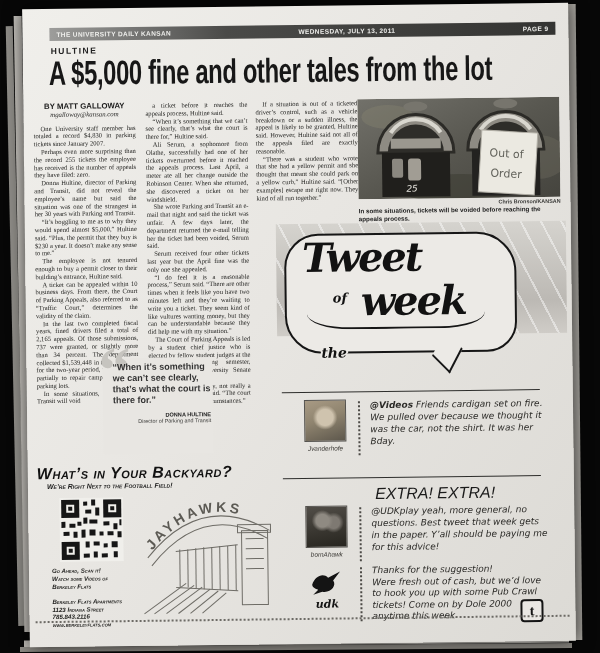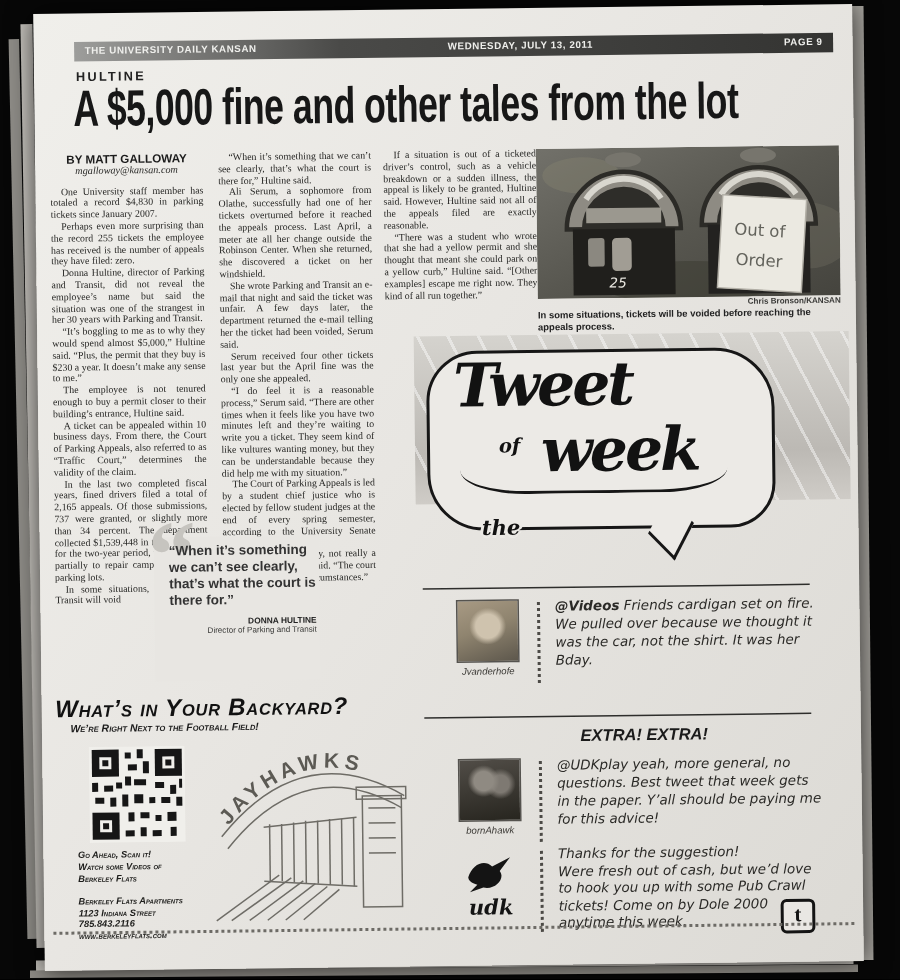--- a/index.html
+++ b/index.html
@@ -68,36 +68,36 @@
              color:#121212;letter-spacing:-2px;line-height:1;
              text-shadow:2px 0 0 #eceae6,-2px 0 0 #eceae6,0 2px 0 #eceae6,0 -2px 0 #eceae6;}
   .logo-tweet{left:16px;top:2px;font-size:40px;}
   .logo-week{left:74px;top:46px;font-size:40px;}
   .logo-of{left:46px;top:56px;font-size:13px;letter-spacing:0;}
   .logo-the{left:34px;top:70px;font-size:14px;letter-spacing:0;margin-top:40px;}
   .swoosh{position:absolute;left:20px;top:62px;width:178px;height:30px;
           border-bottom:2.5px solid #161616;border-radius:50%/100%;}
   .tw-rule{position:absolute;left:4px;top:168px;width:258px;border-top:1.5px solid #2e2e2c;}
   .tw-divider{position:absolute;left:4px;top:254px;width:258px;border-top:1.5px solid #2e2e2c;}
-  .extra{position:absolute;left:108px;top:262px;font-size:11px;font-weight:bold;font-style:italic;color:#1b1b1b;}
+  .extra{position:absolute;left:96px;top:262px;font-size:16px;font-weight:normal;font-style:italic;color:#1b1b1b;}
 
   .tweet-row{position:absolute;left:14px;display:flex;align-items:flex-start;}
   .row-1{top:176px;}
   .row-2{top:282px;}
   .row-3{top:342px;}
   .av-col{width:66px;display:flex;flex-direction:column;align-items:center;flex:none;}
   .avatar{width:40px;height:40px;border:1px solid #55534f;}
   .avatar-1{background:radial-gradient(circle at 50% 42%,#cfc3ae 0 26%,rgba(0,0,0,0) 40%),
             linear-gradient(160deg,#a89a84 0%,#8f846f 45%,#5d574c 100%);}
   .avatar-2{background:radial-gradient(circle at 40% 35%,#8f8a82 0 18%,rgba(0,0,0,0) 30%),
             radial-gradient(circle at 68% 40%,#7e7972 0 16%,rgba(0,0,0,0) 28%),
             linear-gradient(170deg,#514d47 0%,#27251f 100%);}
   .avatar-bird{width:40px;height:34px;border:none;display:flex;align-items:center;justify-content:center;}
   .username{margin-top:3px;font-size:6.4px;font-style:italic;color:#3c3a36;}
-  .udk-label{font-family:"DejaVu Serif",serif;font-weight:bold;font-style:italic;font-size:14px;color:#141414;margin-top:-2px;}
+  .udk-label{font-family:"DejaVu Serif",serif;font-weight:bold;font-style:italic;font-size:11px;color:#141414;margin-top:-2px;}
   .tw-sep{border-left:2px dotted #4c4a46;align-self:stretch;margin:2px 10px 2px 0;min-height:54px;}
   .tweet-text{width:176px;font-family:"DejaVu Sans",sans-serif;font-style:italic;
               font-size:9px;line-height:12px;color:#2b2a27;}
   .tweet-text b{font-style:italic;}
   .row-3 .tweet-text{line-height:11.5px;}
   .row-3 .tweet-text p{margin:0;}
   .twitter-badge{position:absolute;left:240px;top:378px;width:19px;height:19px;border:2px solid #141414;
                  border-radius:4px;display:flex;align-items:center;justify-content:center;
                  font-family:"Liberation Serif",serif;font-weight:bold;font-size:14px;color:#141414;background:#e9e7e3;}
 
@@ -142,20 +142,21 @@
       <p>Perhaps even more surprising than the record 255 tickets the employee has received is the number of appeals they have filed: zero.</p>
       <p>Donna Hultine, director of Parking and Transit, did not reveal the employee’s name but said the situation was one of the strangest in her 30 years with Parking and Transit.</p>
       <p>“It’s boggling to me as to why they would spend almost $5,000,” Hultine said. “Plus, the permit that they buy is $230 a year. It doesn’t make any sense to me.”</p>
       <p>The employee is not tenured enough to buy a permit closer to their building’s entrance, Hultine said.</p>
       <p>A ticket can be appealed within 10 business days. From there, the Court of Parking Appeals, also referred to as “Traffic Court,” determines the validity of the claim.</p>
       <p>In the last two completed fiscal years, fined drivers filed a total of 2,165 appeals. Of those submissions, 737 were granted, or slightly more than 34 percent. The department collected $1,539,448 in ticket revenue for the two-year period, which it used partially to repair campus roads and parking lots.</p>
       <p>In some situations, Parking and Transit will void</p>
     </div>
 
     <div class="col col-2">
+      <p>a ticket before it reaches the appeals process, Hultine said.</p>
       <p>“When it’s something that we can’t see clearly, that’s what the court is there for,” Hultine said.</p>
       <p>Ali Serum, a sophomore from Olathe, successfully had one of her tickets overturned before it reached the appeals process. Last April, a meter ate all her change outside the Robinson Center. When she returned, she discovered a ticket on her windshield.</p>
       <p>She wrote Parking and Transit an e-mail that night and said the ticket was unfair. A few days later, the department returned the e-mail telling her the ticket had been voided, Serum said.</p>
       <p>Serum received four other tickets last year but the April fine was the only one she appealed.</p>
       <p>“I do feel it is a reasonable process,” Serum said. “There are other times when it feels like you have two minutes left and they’re waiting to write you a ticket. They seem kind of like vultures wanting money, but they can be understandable because they did help me with my situation.”</p>
       <p>The Court of Parking Appeals is led by a student chief justice who is elected by fellow student judges at the end of every spring semester, according to the University Senate Rules and Regulations.</p>
       <p>“It’s a court of equity, not really a court of law,” Hultine said. “The court looks at extenuating circumstances.”</p>
     </div>
 
     <div class="col col-3">

